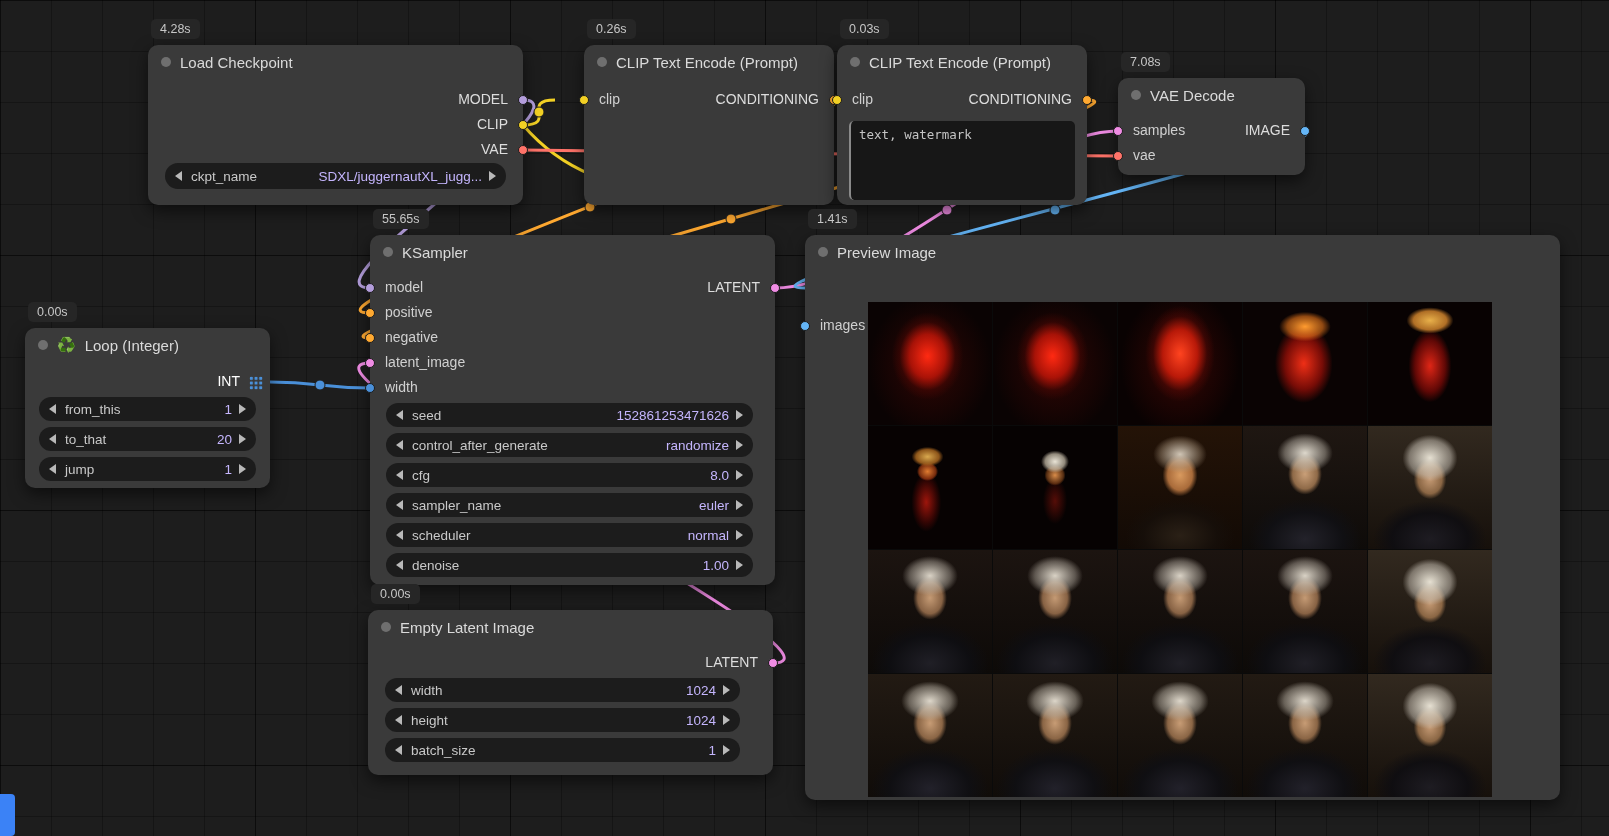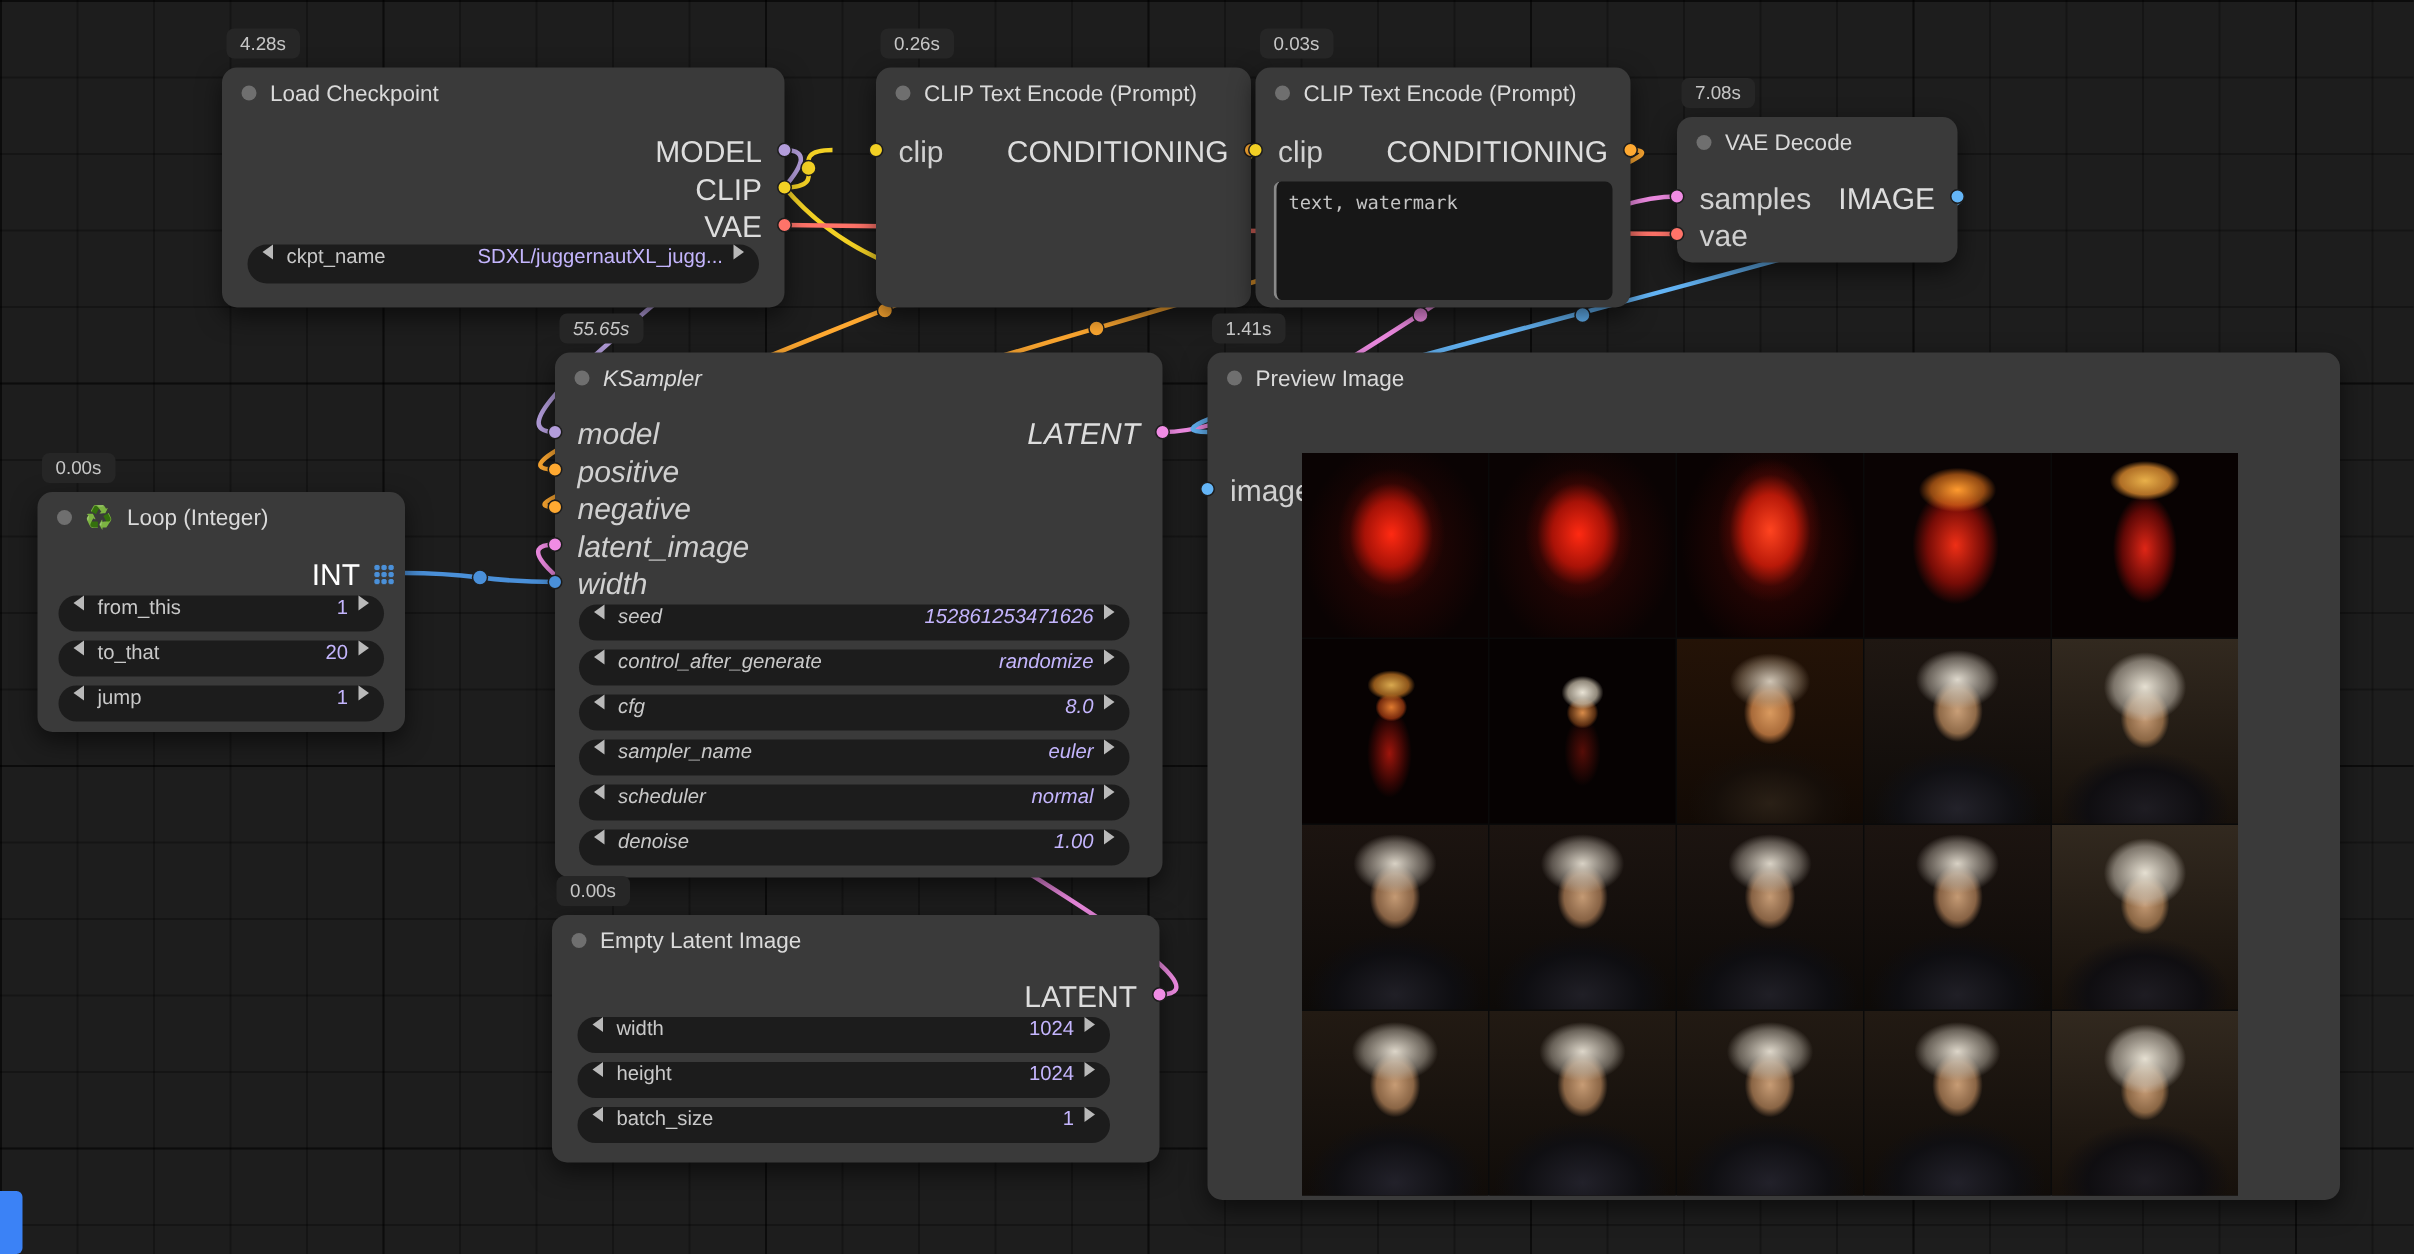--- a/index.html
+++ b/index.html
@@ -27,32 +27,32 @@
     background:#262626; color:#c6c6c6;
     font-size:12.5px; padding:3px 9px; border-radius:5px;
     white-space:nowrap;
   }
   .title {
     position:absolute; top:0; left:0; right:0; height:34px;
     display:flex; align-items:center; gap:9px; padding:0 13px;
     font-size:15px; color:#dadada; cursor:move;
   }
   .tdot { width:10px; height:10px; border-radius:50%; background:#6f6f6f; flex:none; }
-  .slot { position:absolute; left:0; right:0; height:24px; font-size:20px; color:#d0d0d0; }
+  .slot { position:absolute; left:0; right:0; height:24px; font-size:14px; color:#d0d0d0; }
   .slot .in-label { position:absolute; left:15px; top:3px; }
   .slot .out-label { position:absolute; right:15px; top:3px; color:#ddd; }
   .sdot { position:absolute; top:7px; width:10px; height:10px; border-radius:50%; border:1px solid #1c1c1c; }
   .sdot.in  { left:-5px; }
   .sdot.out { right:-5px; }
   .d-model {background:#B39DDB;} .d-clip {background:#F2D024;} .d-vae {background:#FF7369;}
   .d-cond {background:#FFA931;} .d-latent {background:#F08CE4;} .d-image {background:#64B5F6;}
   .d-int {background:#4A90D9;}
   .widget {
     position:absolute; height:24px; background:#1c1c1c; border-radius:12px;
-    display:flex; gap:9px; padding:0 10px;
+    display:flex; align-items:center; gap:9px; padding:0 10px;
     font-size:13.5px; color:#c9c9c9; cursor:pointer;
   }
   .wvalue { margin-left:auto; color:#c4b5fd; padding-right:14px; white-space:nowrap; }
   .arrow-l { width:0; height:0; border-top:5px solid transparent; border-bottom:5px solid transparent; border-right:7px solid #b9b9b9; flex:none; }
   .arrow-r { width:0; height:0; border-top:5px solid transparent; border-bottom:5px solid transparent; border-left:7px solid #b9b9b9; flex:none; position:absolute; right:10px; }
   .prompt-box {
     position:absolute; left:12px; right:12px;
     background:#171717; border-radius:5px; border-left:2px solid #8a8a8a;
     font-family:"DejaVu Sans Mono",monospace; font-size:12.5px; color:#c4c4c4;
     padding:6px 8px; white-space:pre-wrap; overflow:hidden; cursor:text;
@@ -208,21 +208,21 @@
     <span class="in-label">samples</span>
     <span class="out-label">IMAGE</span>
     <span class="sdot out d-image"></span>
   </div>
   <div class="slot" style="top:66px;">
     <span class="sdot in d-vae"></span>
     <span class="in-label">vae</span>
   </div>
 </div>
 
-<div class="node" style="left:370px; top:235px; width:405px; height:350px;font-style:italic;">
+<div class="node" style="left:370px; top:235px; width:405px; height:350px;">
   <div class="badge">55.65s</div>
   <div class="title">
     <span class="tdot"></span>
     <span>KSampler</span>
   </div>
   <div class="slot" style="top:41px;">
     <span class="sdot in d-model"></span>
     <span class="in-label">model</span>
     <span class="out-label">LATENT</span>
     <span class="sdot out d-latent"></span>

